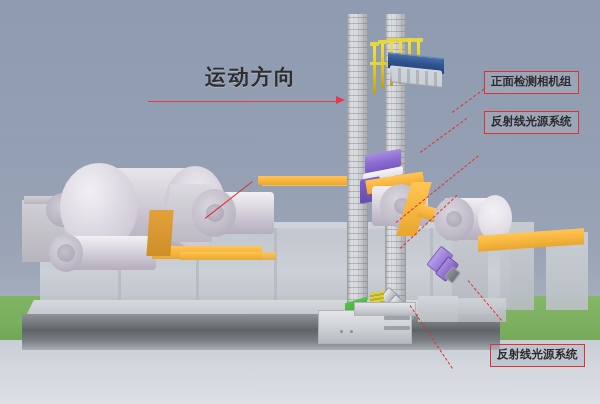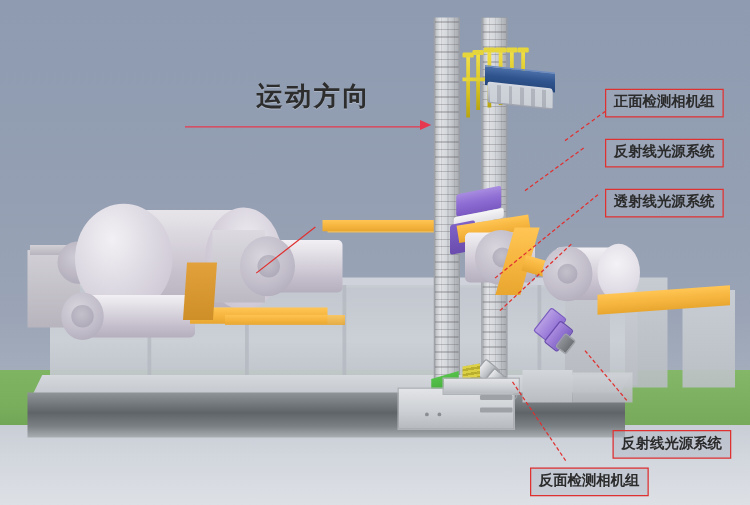--- a/index.html
+++ b/index.html
@@ -318,23 +318,21 @@
   <div class="arrow-head" style="left:336px;top:96px;"></div>
 
   <div class="leader-solid" style="left:205px;top:218px;width:60px;transform:rotate(-38deg);"></div>
 
   <div class="label" style="left:484px;top:71px;">正面检测相机组</div>
   <div class="leader" style="left:452px;top:112px;width:40px;transform:rotate(-36deg);"></div>
 
   <div class="label" style="left:484px;top:111px;">反射线光源系统</div>
   <div class="leader" style="left:420px;top:152px;width:58px;transform:rotate(-36deg);"></div>
 
-  <div class="label" style="left:484px;top:151px;">透射线光源系统</div>
   <div class="leader" style="left:396px;top:222px;width:106px;transform:rotate(-39deg);"></div>
   <div class="leader" style="left:400px;top:248px;width:78px;transform:rotate(-43deg);"></div>
 
   <div class="label" style="left:490px;top:344px;">反射线光源系统</div>
   <div class="leader" style="left:468px;top:280px;width:52px;transform:rotate(50deg);"></div>
 
-  <div class="label" style="left:424px;top:374px;">反面检测相机组</div>
   <div class="leader" style="left:410px;top:305px;width:76px;transform:rotate(56deg);"></div>
 
 </div>
 
 </body></html>

